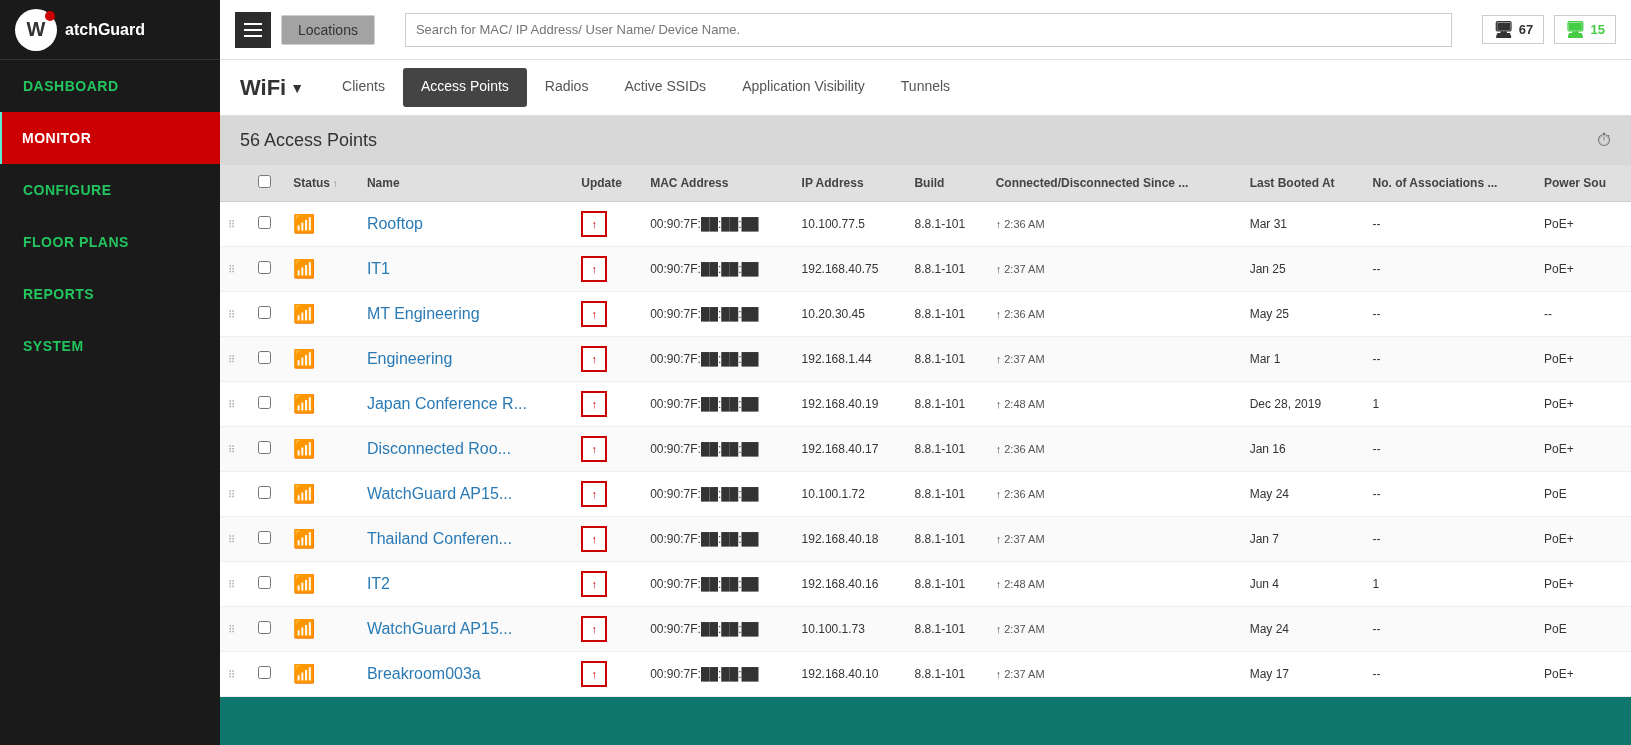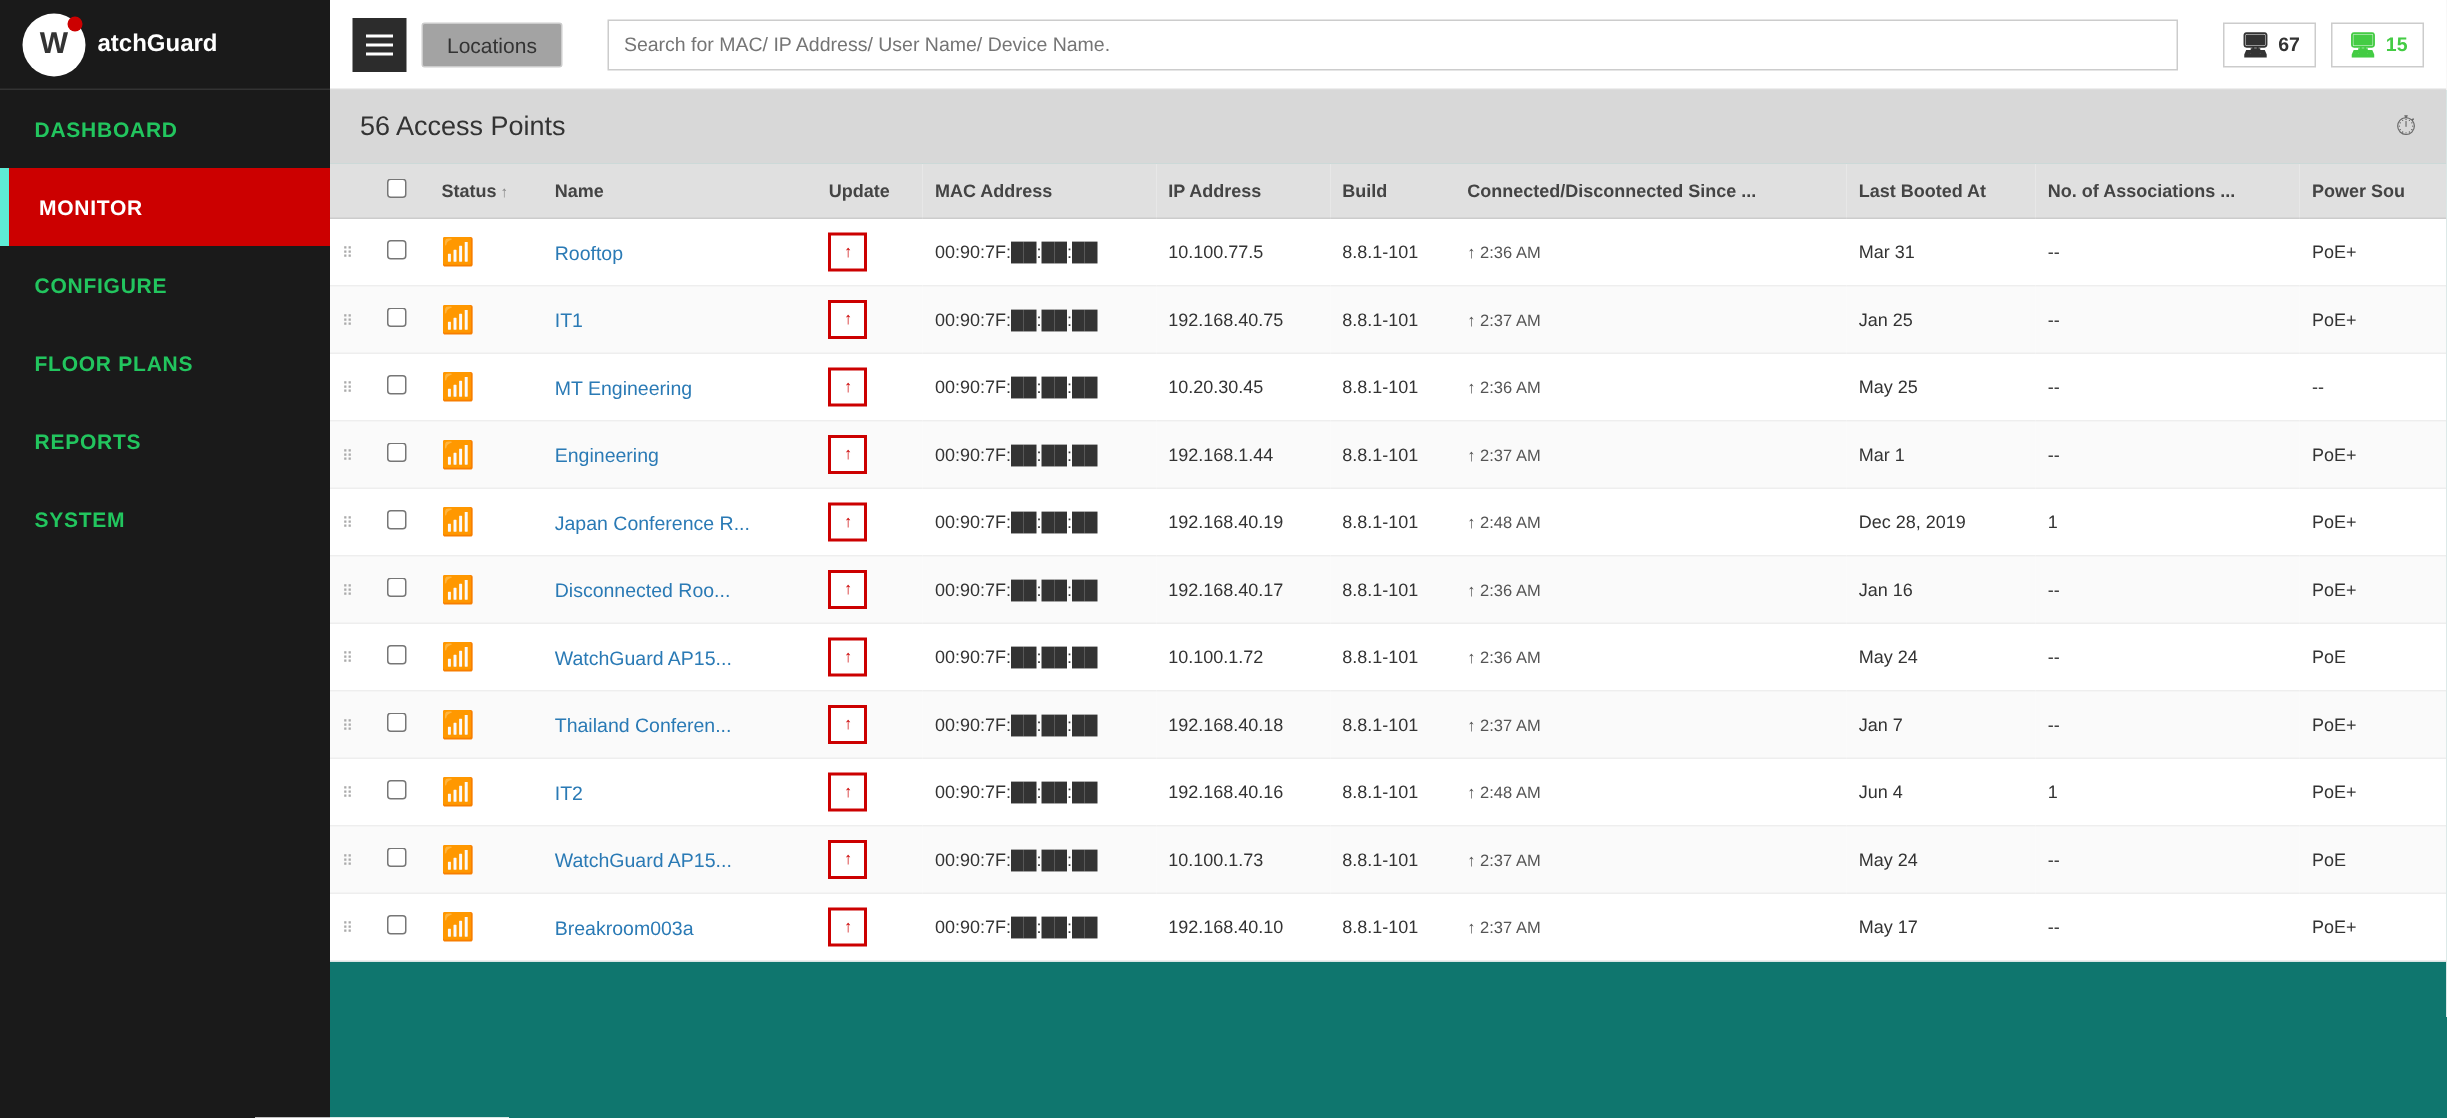--- a/index.html
+++ b/index.html
@@ -42,21 +42,21 @@
     .logo-text { margin-left: 8px; font-size: 16px; font-weight: bold; color: #fff; }
     .nav-item {
       padding: 18px 20px;
       cursor: pointer;
       font-size: 14px;
       font-weight: bold;
       letter-spacing: 0.5px;
       color: #22c55e;
       border-left: 3px solid transparent;
     }
-    .nav-item.active { background: #c00; color: #fff; border-left: 6px solid #5eead4; }
+    .nav-item.active { background: #c00; color: #fff; border-left: 2px solid #5eead4; }
 
     
     #main {
       flex: 1;
       display: flex;
       flex-direction: column;
       overflow: hidden;
     }
 
     
@@ -196,21 +196,21 @@
       font-size: 12px;
       color: #333;
       white-space: nowrap;
     }
     .drag-handle { color: #aaa; font-size: 10px; }
     .ap-checkbox { cursor: pointer; }
     .ap-icon {
       font-size: 18px;
       color: #4a4;
     }
-    .ap-name { color: #2a7ab5; cursor: pointer; font-size: 13px; }
+    .ap-name { color: #2a7ab5; cursor: pointer; font-size: 16px; }
     .update-btn {
       width: 26px; height: 26px;
       border: 2px solid #c00;
       background: #fff;
       cursor: pointer;
       display: flex; align-items: center; justify-content: center;
       font-size: 11px;
       color: #c00;
       font-weight: bold;
     }
@@ -255,20 +255,29 @@
     <div id="badge-ap">
       <span class="badge-icon">🖥</span>
       <span>67</span>
     </div>
     <div id="badge-online">
       <span class="badge-icon">🖥</span>
       <span>15</span>
     </div>
   </div>
 
+  <div id="wifi-header">
+    <div id="wifi-title">
+      <span>WiFi</span>
+      <span style="font-size:14px;">▼</span>
+    </div>
+    <div id="tab-bar">
+      
+    <button class="tab-btn">Clients</button><button class="tab-btn active">Access Points</button><button class="tab-btn">Radios</button><button class="tab-btn">Active SSIDs</button><button class="tab-btn">Application Visibility</button><button class="tab-btn">Tunnels</button></div>
+  </div>
 
   <div id="content">
     <div id="ap-header">
       <span id="ap-title">56 Access Points</span>
       <span id="export-icon">⏱</span>
     </div>
     <table id="ap-table">
       <thead>
         <tr>
           <th class="th-checkbox"></th>

